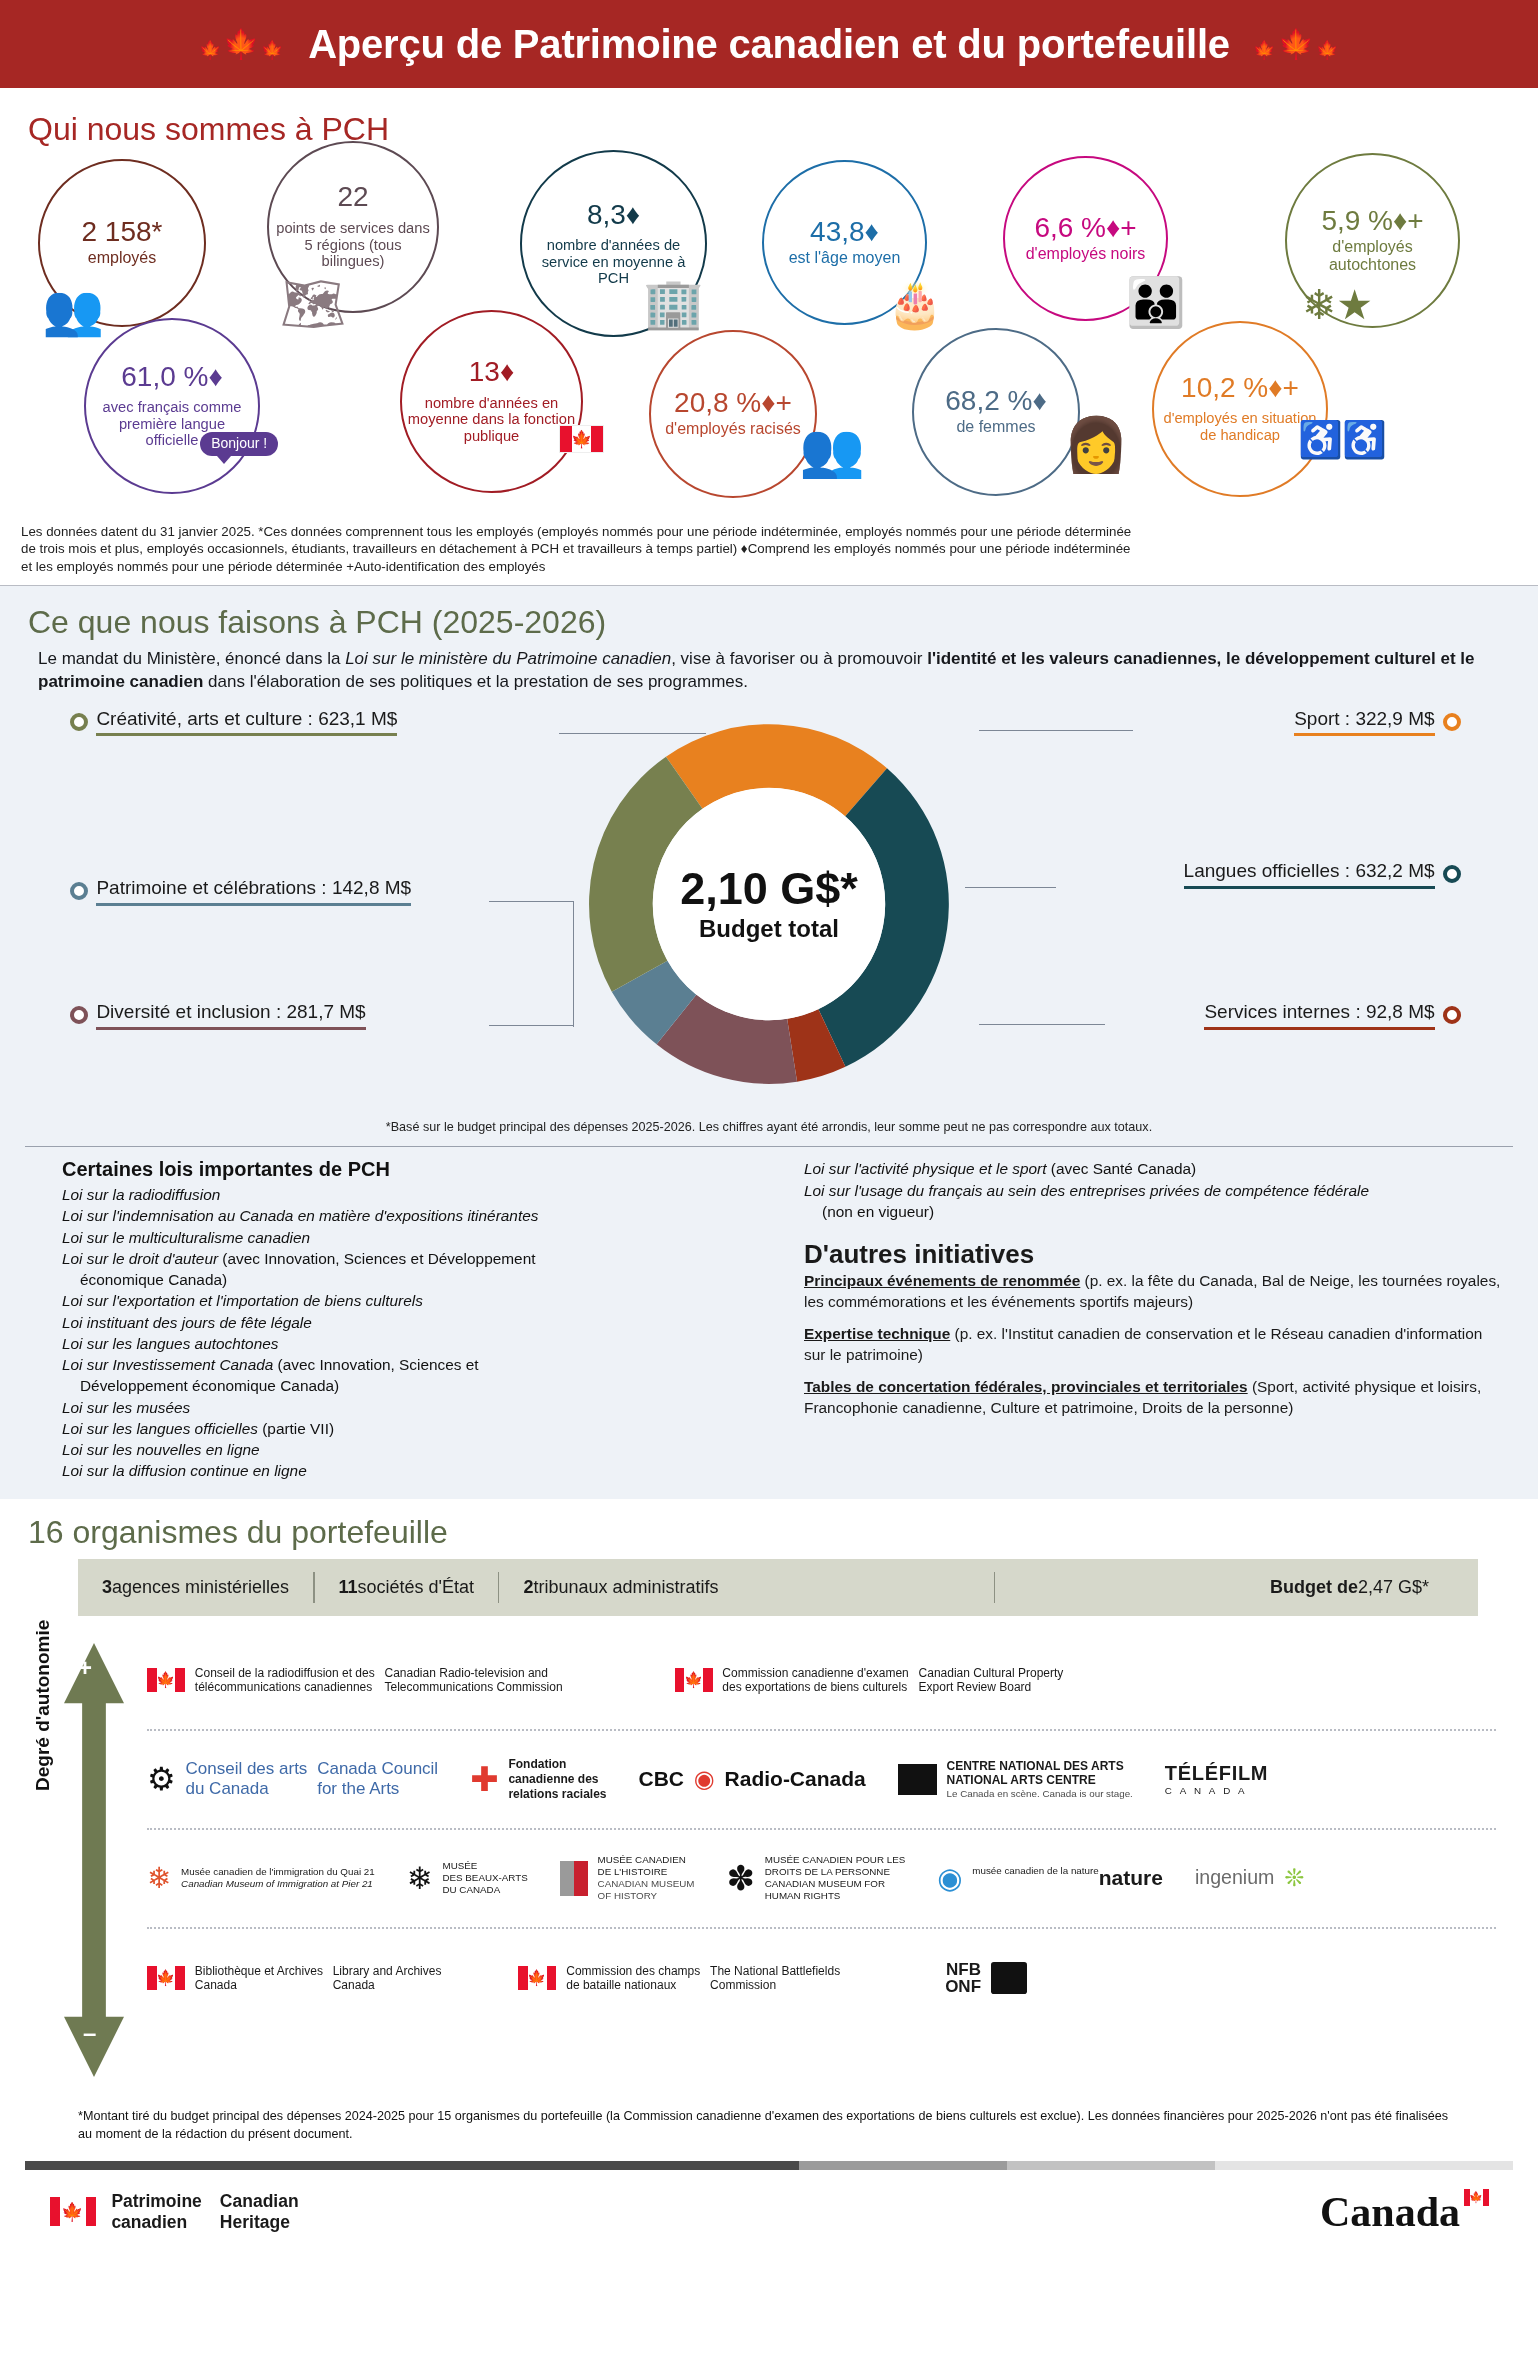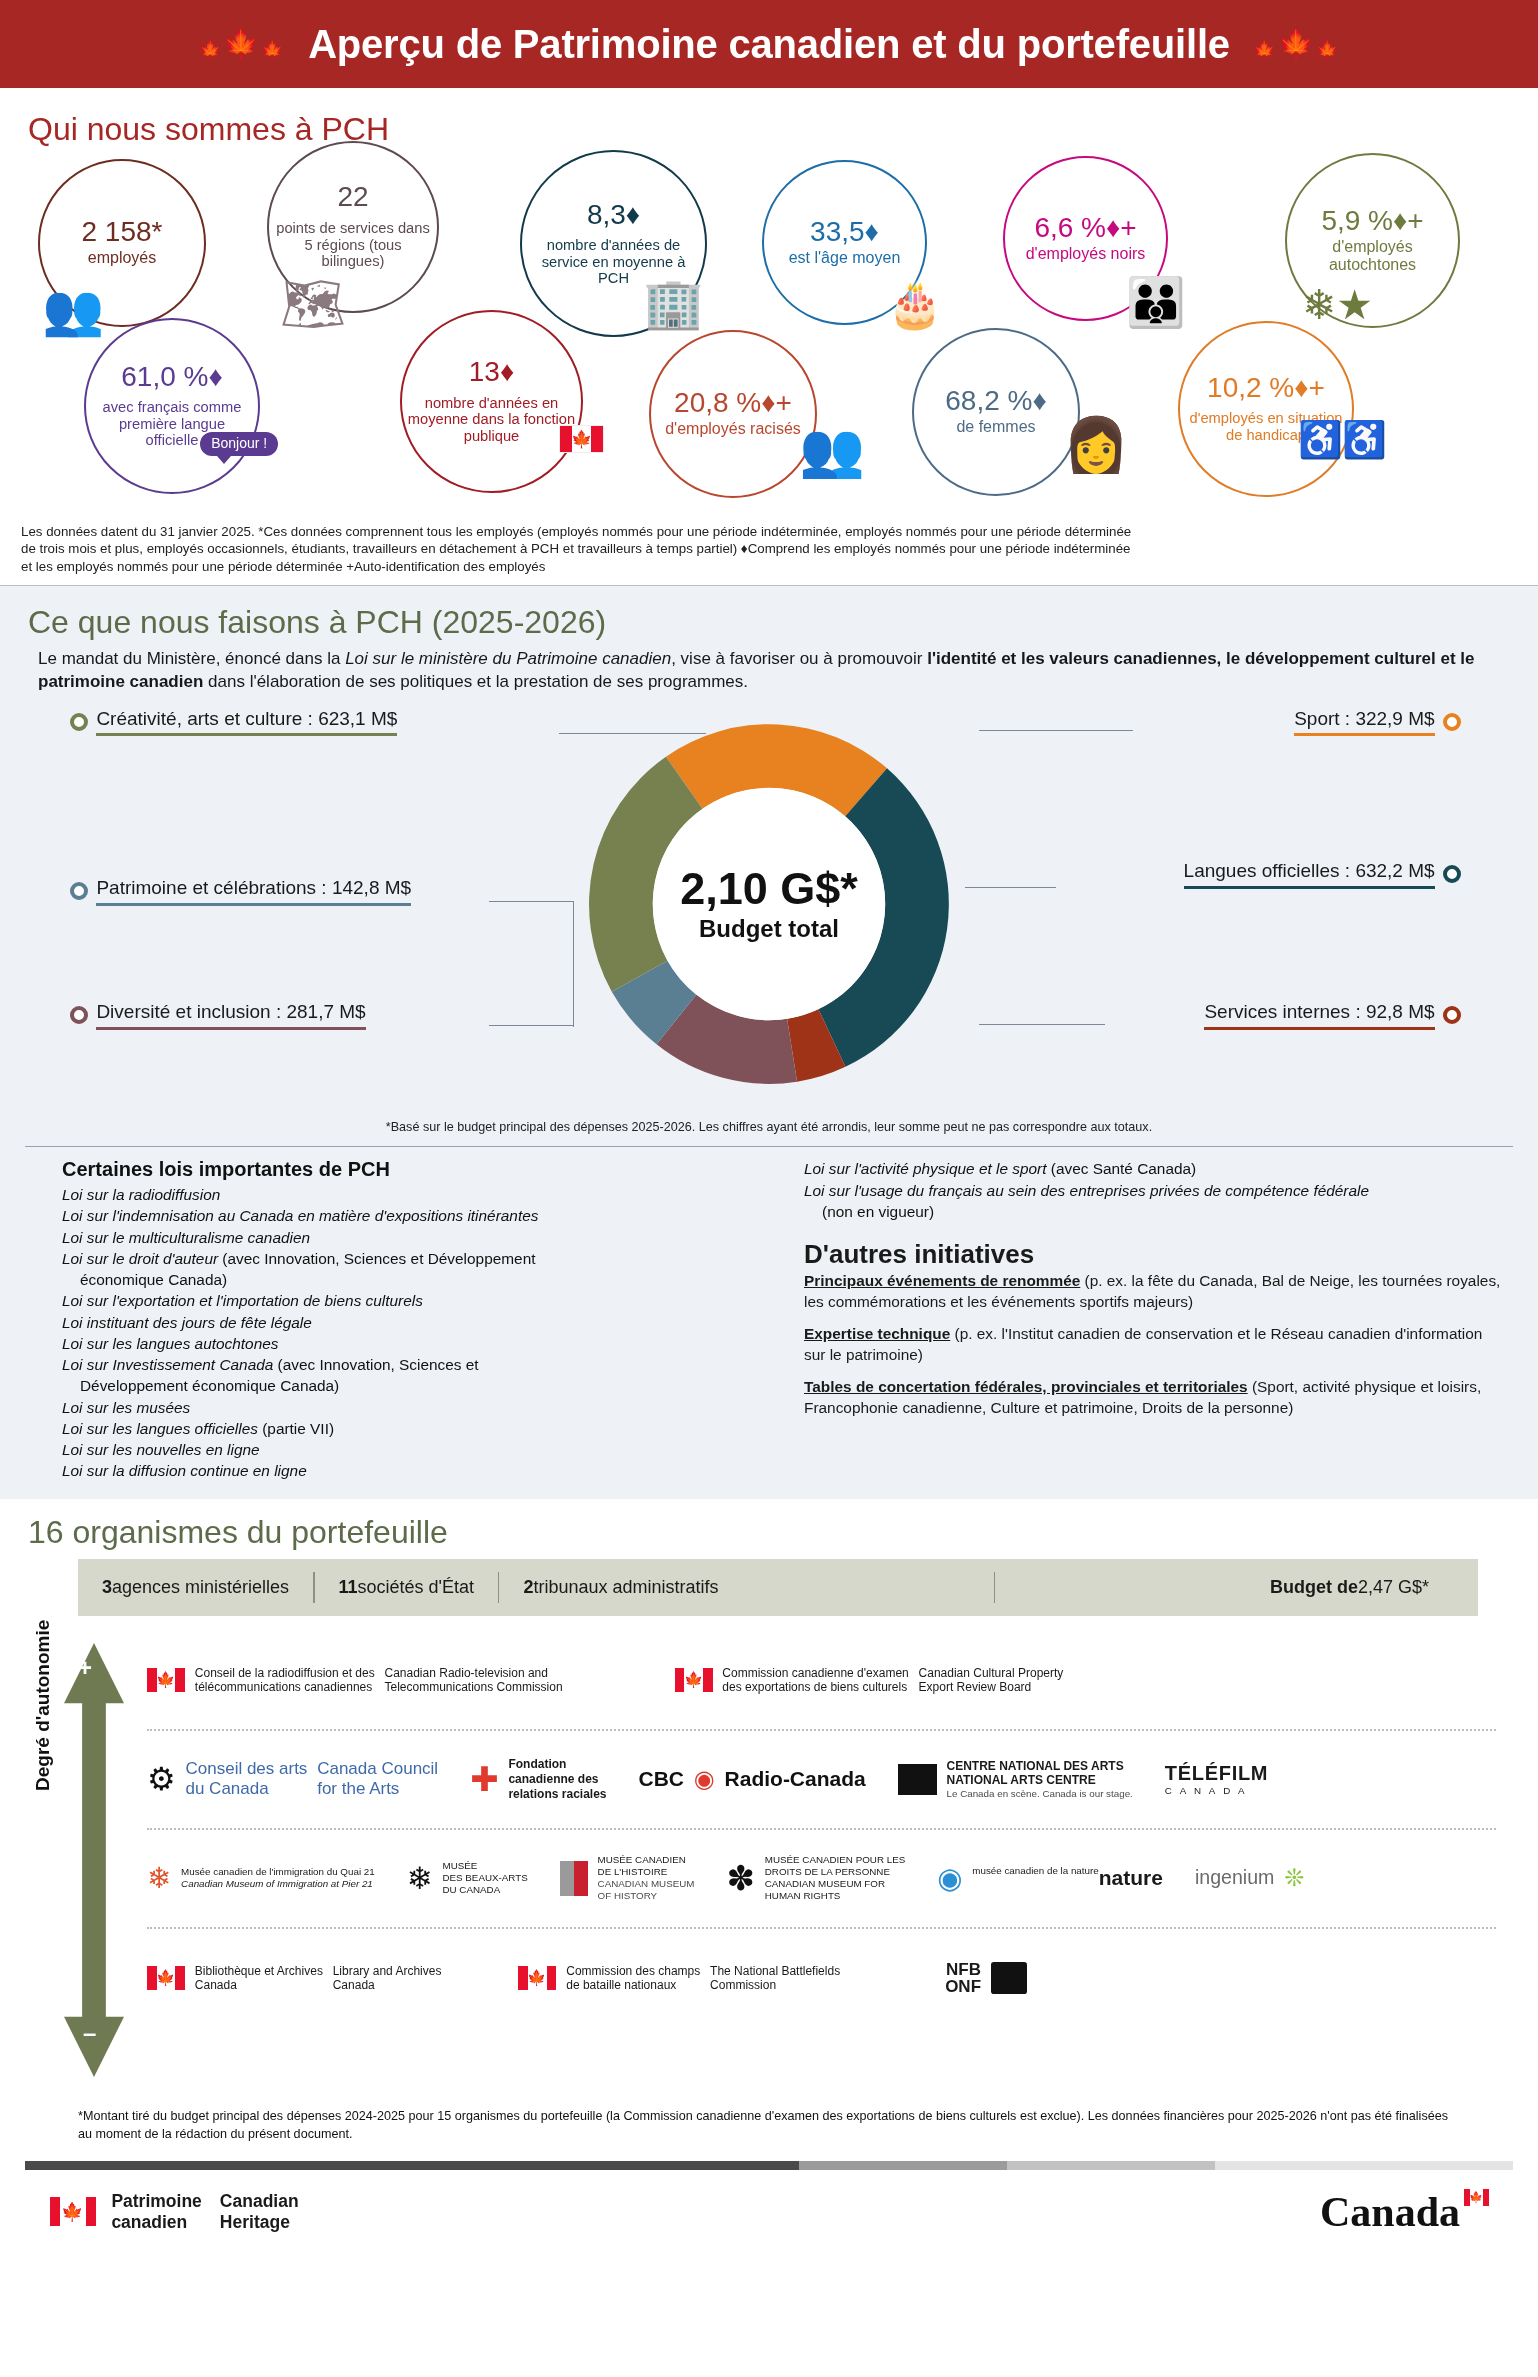--- a/index.html
+++ b/index.html
@@ -324,21 +324,21 @@
     <div class="bubble" style="left:520px; top:-1.4px; width:187px; height:187px; border:2.8px solid #123a4a; color:#123a4a;">
       <div class="bignum">8,3♦</div>
       <div class="lbl tight">nombre d'années
 de service en
 moyenne
 à PCH</div>
     </div>
     <div class="glyph" style="left:643px; top:127px; font-size:49px; color:#2f5a6b;">🏢</div>
 
     <div class="bubble" style="left:762px; top:8.4px; width:165px; height:165px; border:2.8px solid #1d6ea8; color:#1d6ea8;">
-      <div class="bignum">33,5♦</div>
+      <div class="bignum">43,8♦</div>
       <div class="lbl">est l'âge
 moyen</div>
     </div>
     <div class="glyph" style="left:887px; top:130px; font-size:45px; color:#1d6ea8;">🎂</div>
 
     <div class="bubble" style="left:1003px; top:4.2px; width:165px; height:165px; border:2.8px solid #c6097f; color:#c6097f;">
       <div class="bignum">6,6 %♦+</div>
       <div class="lbl">d'employés
 noirs</div>
     </div>
@@ -379,21 +379,21 @@
     </div>
     <div class="glyph" style="left:799px; top:271px; font-size:53px; color:#c98878;">👥</div>
 
     <div class="bubble" style="left:912px; top:176px; width:168px; height:168px; border:2.8px solid #4d6b86; color:#4d6b86;">
       <div class="bignum">68,2 %♦</div>
       <div class="lbl">de
 femmes</div>
     </div>
     <div class="glyph" style="left:1063px; top:266px; font-size:53px; color:#4d6b86;">👩</div>
 
-    <div class="bubble" style="left:1178px; top:169px; width:176px; height:176px; border:2.8px solid #e07b26; color:#e07b26;">
+    <div class="bubble" style="left:1152px; top:169px; width:176px; height:176px; border:2.8px solid #e07b26; color:#e07b26;">
       <div class="bignum">10,2 %♦+</div>
       <div class="lbl tight">d'employés en
 situation de
 handicap</div>
     </div>
     <div class="glyph" style="left:1298px; top:270px; font-size:36px; color:#e07b26;">♿♿</div>
   </div>
 
   <div class="who-note">
     <div>Les données datent du 31 janvier 2025. *Ces données comprennent tous les employés (employés nommés pour une période indéterminée, employés nommés pour une période déterminée</div>

